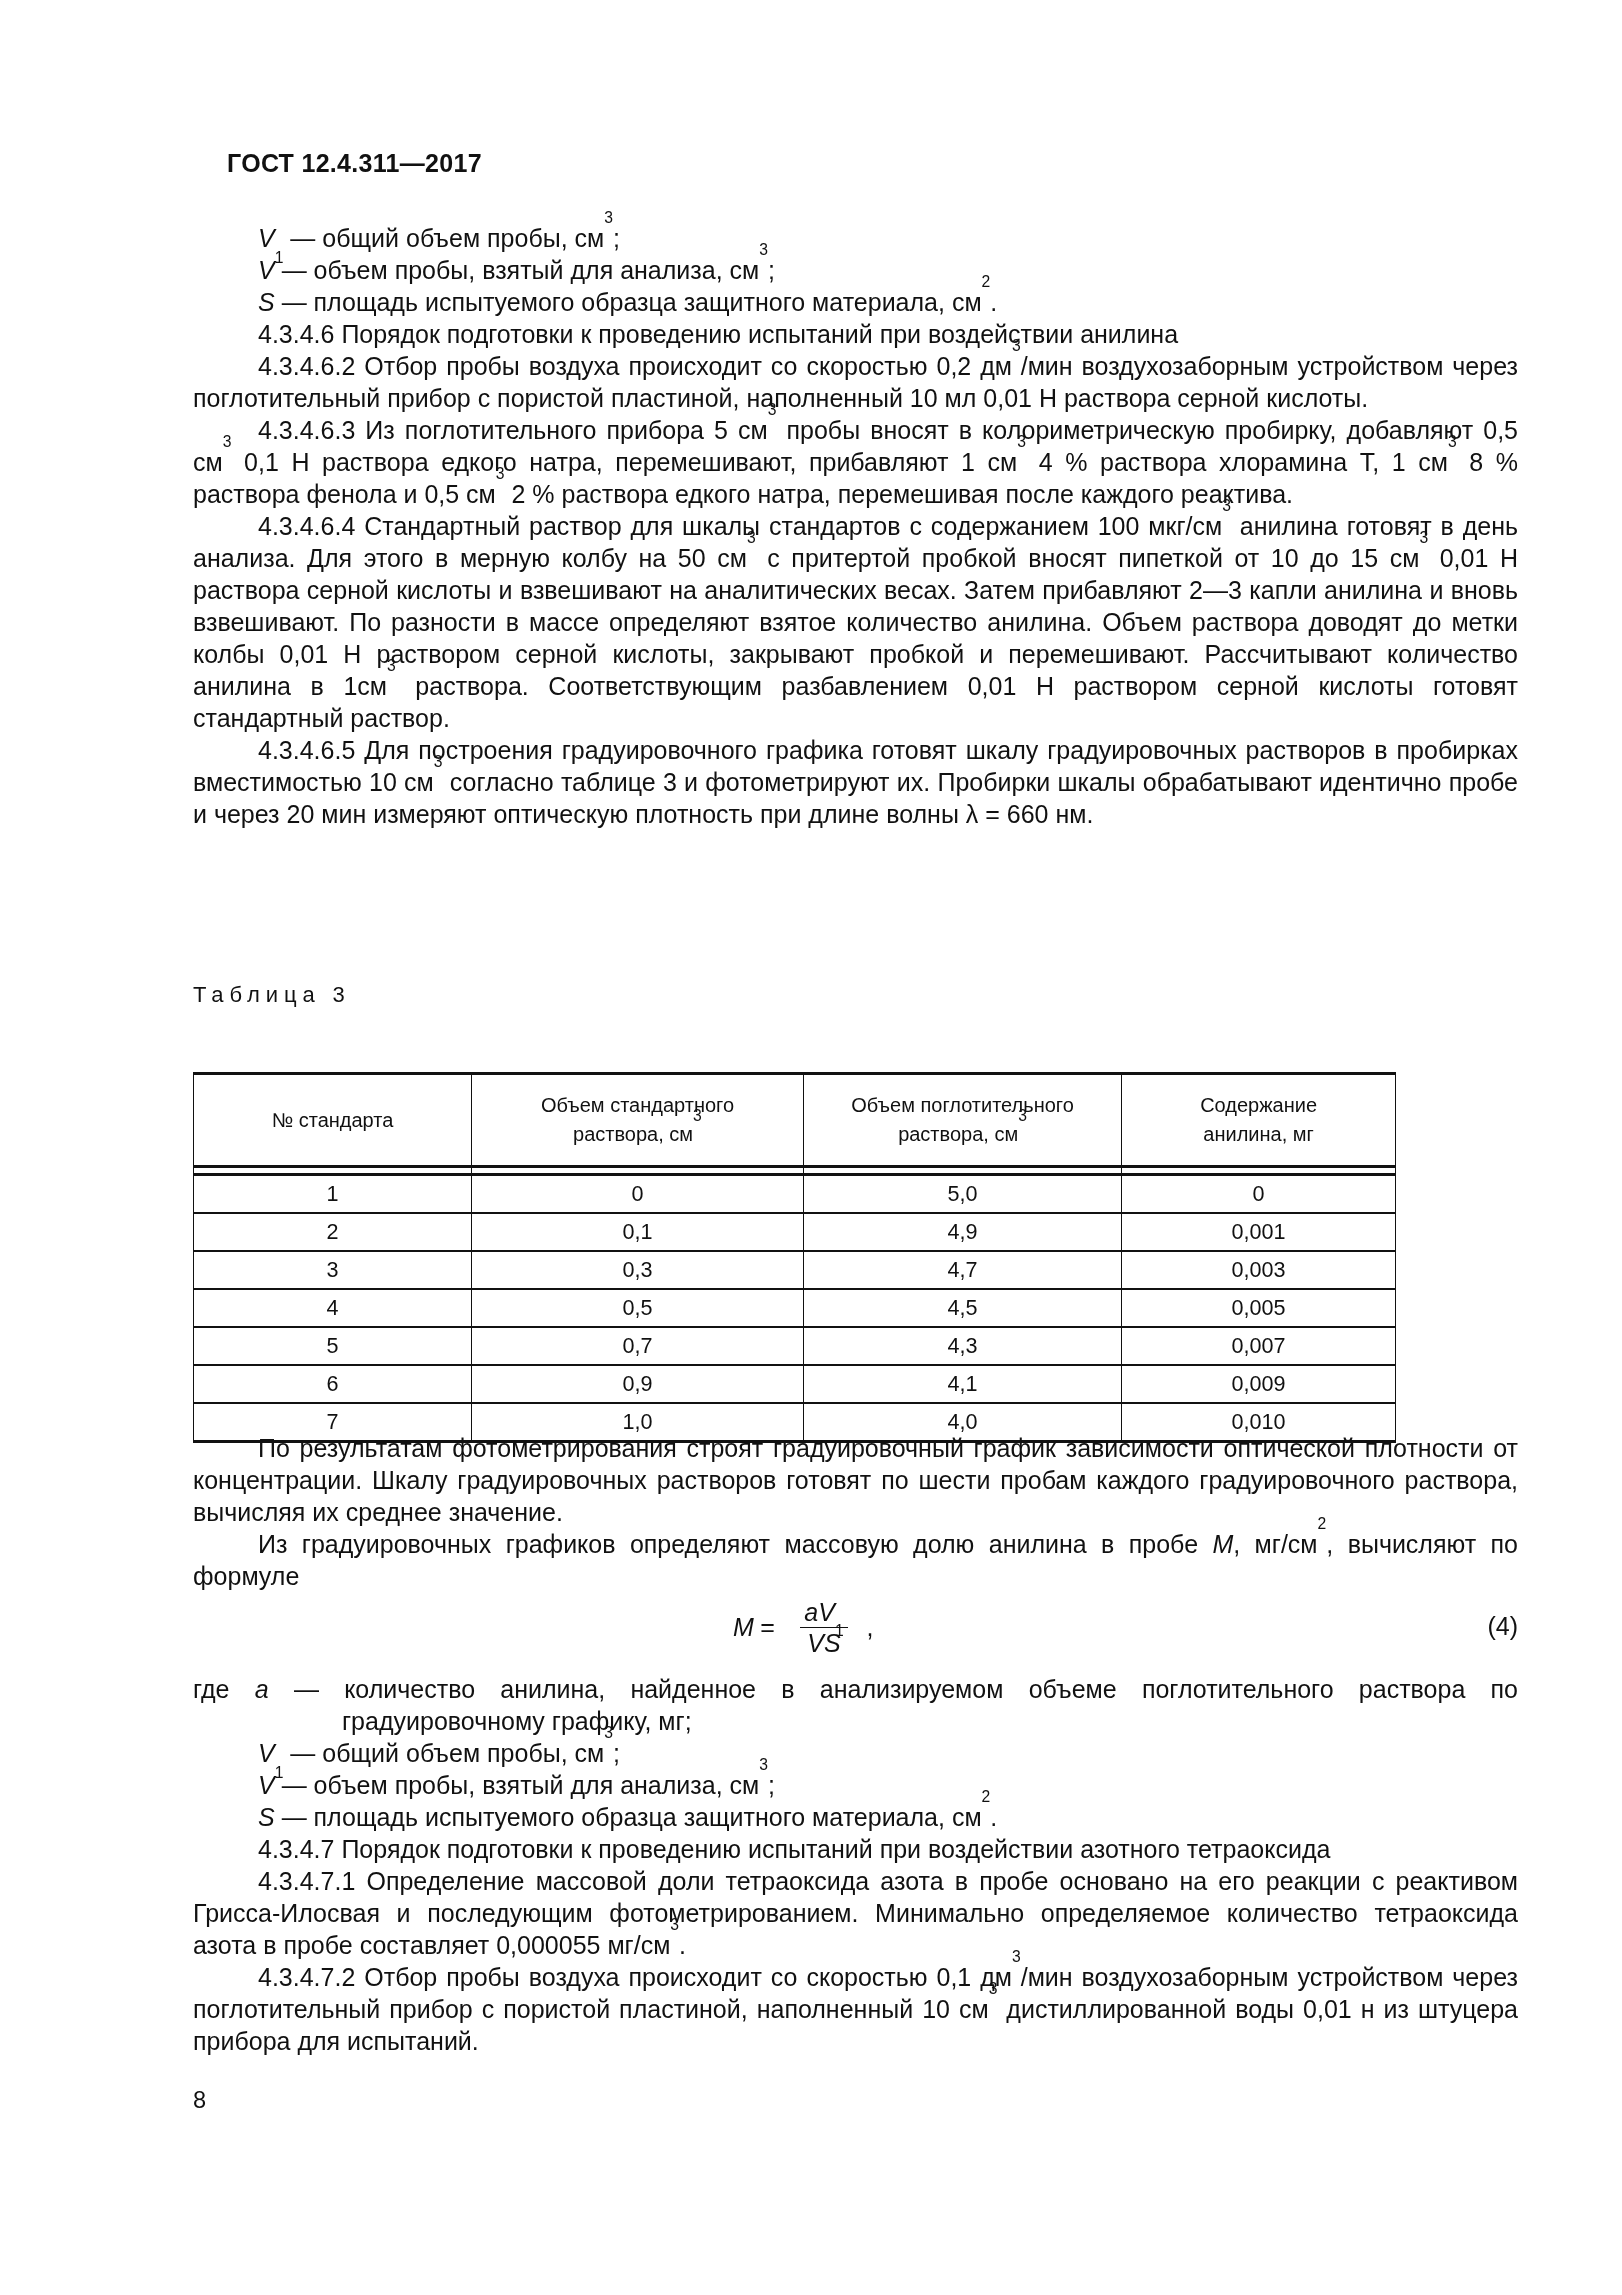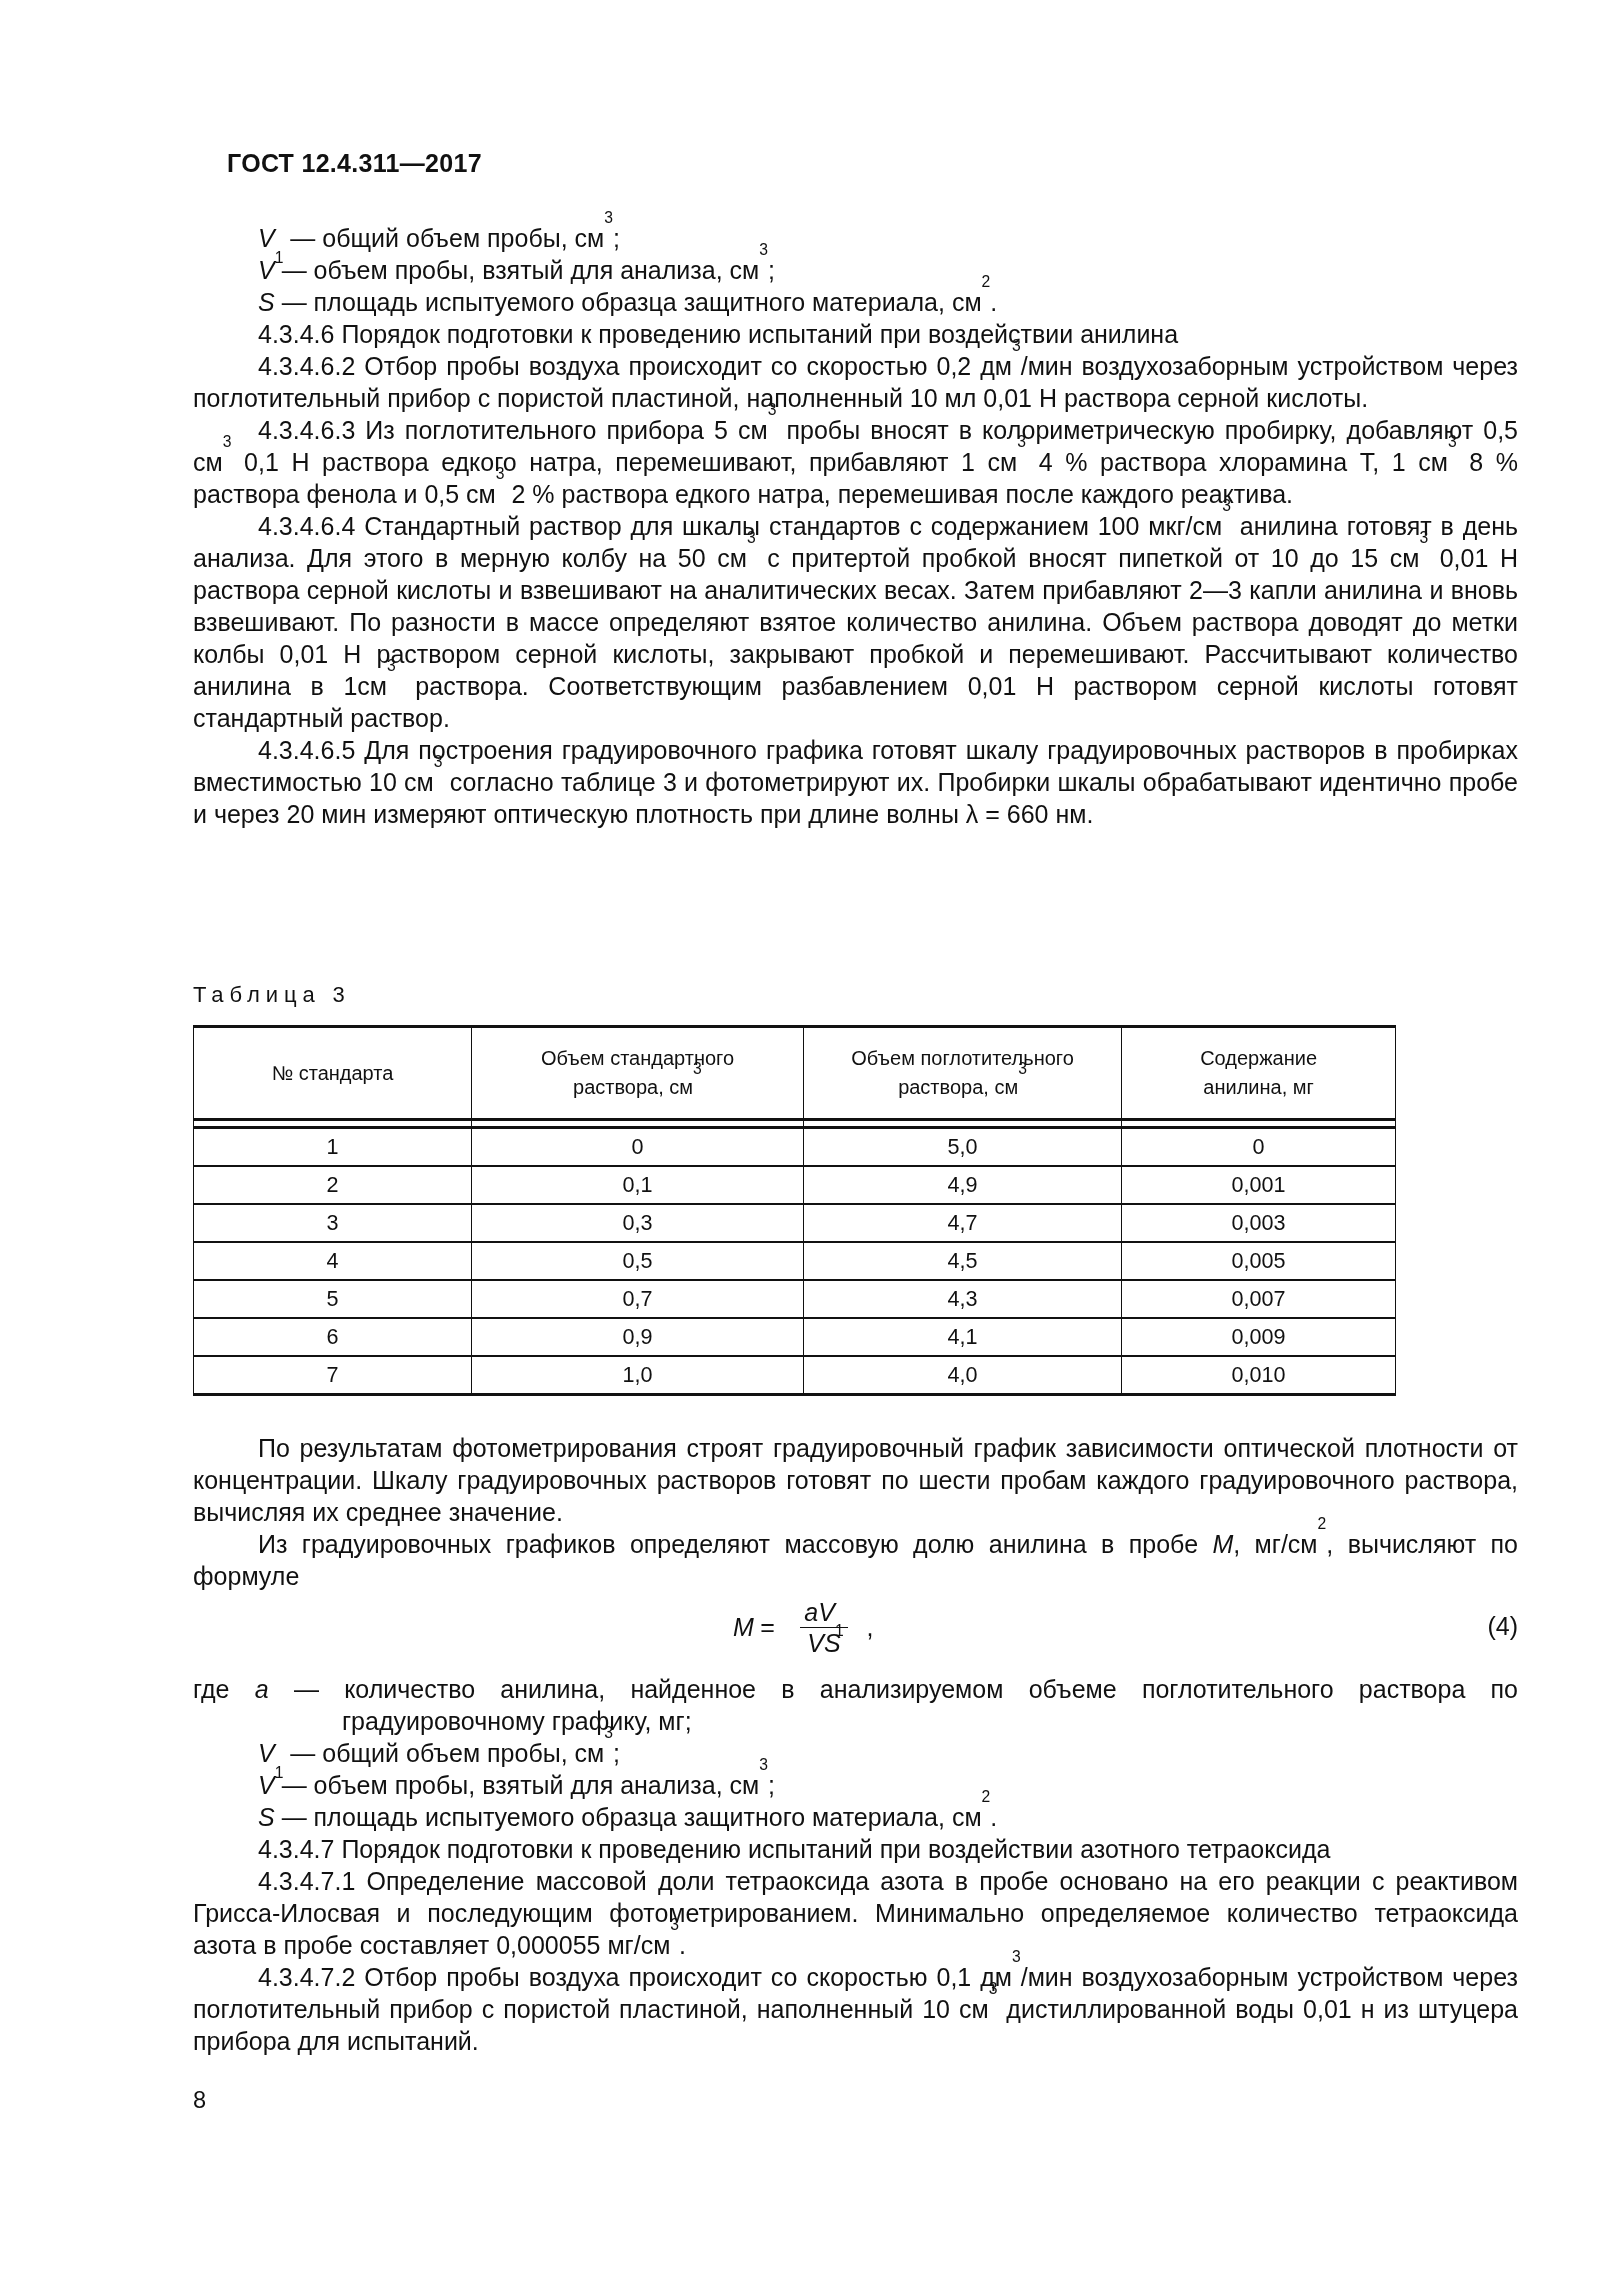--- a/index.html
+++ b/index.html
@@ -8,21 +8,21 @@
   .page-header { position:absolute; left:193px; top:149px; font-weight:bold; font-size:25px; letter-spacing:0.3px;margin-left:34px; }
   .body-text { position:absolute; left:193px; width:1325px; font-size:25px; line-height:32px; }
   .p { text-align:justify; text-align-last:left; margin:0; }
   .ind { text-indent:65px; }
   .defn { padding-left:65px; }
   .hang { padding-left:149px; text-indent:-149px; }
   i { font-style:italic; }
   sup { font-size:15.7px; vertical-align:top; position:relative; top:-3.9px; line-height:0; }
   sub { font-size:15.7px; vertical-align:bottom; position:relative; top:3.9px; line-height:0; }
   .table-caption { position:absolute; left:193px; top:982px; font-size:22px; letter-spacing:5.9px; }
-  table.t3 { position:absolute; left:193px; top:1025px; width:1203px; border-collapse:collapse; font-size:20px; }
+  table.t3 { position:absolute; left:193px; top:1072px; width:1203px; border-collapse:collapse; font-size:20px; }
   table.t3 th { font-weight:normal; height:88px; border:1.3px solid #111; border-top:3.3px solid #111; text-align:center; line-height:29px; }
   table.t3 td { height:36px; border-left:1.3px solid #111; border-right:1.3px solid #111; border-bottom:2.6px solid #111; text-align:center; font-size:21.6px; padding:0; }
   table.t3 tr.sep td { height:5.2px; border-bottom:3.3px solid #111; border-top:3.3px solid #111; }
   table.t3 tr.last td { border-bottom:3.3px solid #111; }
   .formula { position:absolute; left:733px; top:1597px; font-size:25px; display:flex; align-items:center; }
   .frac { display:inline-flex; flex-direction:column; align-items:center; margin:0 19px; }
   .frac .num { border-bottom:1.3px solid #111; padding:0 3.9px; line-height:30px; }
   .frac .den { line-height:30px; }
   .eqno { position:absolute; right:105px; top:1612px; font-size:25px; }
   .page-number { position:absolute; left:193px; top:2087px; font-size:23.6px; }

